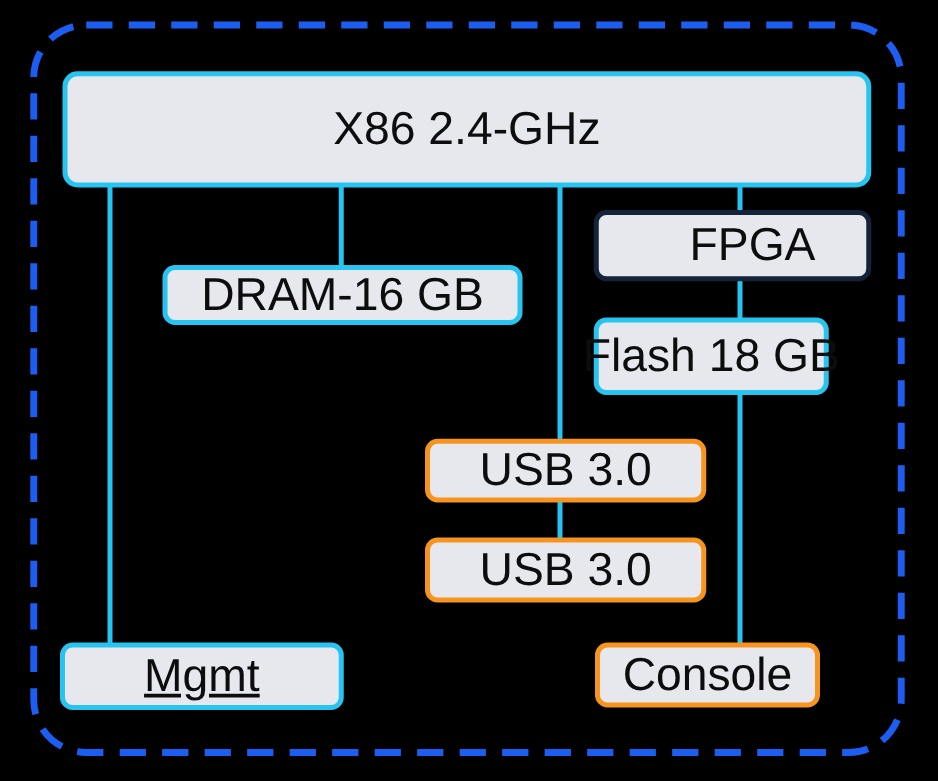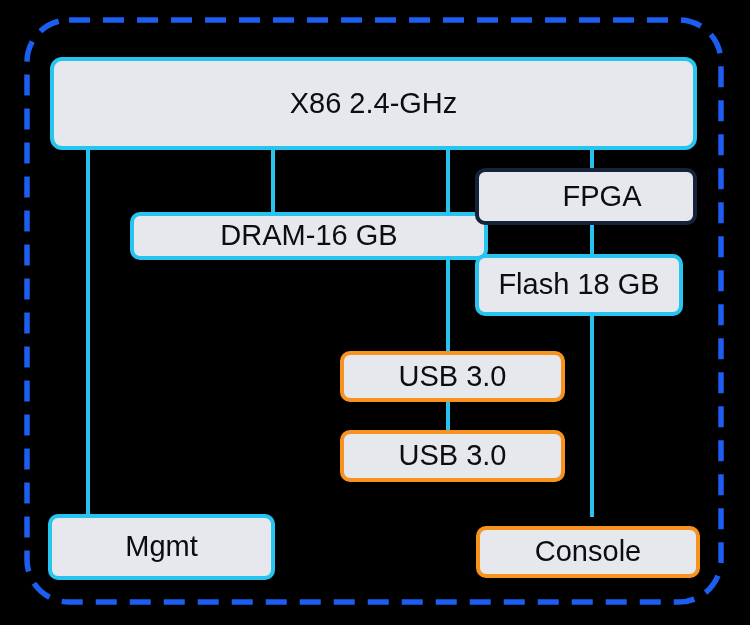--- a/index.html
+++ b/index.html
@@ -24,21 +24,21 @@
   }
   .node {
     position: absolute;
     box-sizing: border-box;
     background: var(--box-fill, #e6e8ee);
     border-radius: 10px;
     display: flex;
     align-items: center;
     justify-content: center;
     color: var(--text, #0d0d0d);
-    font-size: 29px;
+    font-size: 37px;
     line-height: 1.3;
     z-index: 2;
     white-space: nowrap;
   }
   .border-cyan   { border: 4px solid var(--cyan-border, #27c4f0); }
   .border-orange { border: 4px solid var(--orange-border, #f7941e); }
   .border-navy   { border: 4px solid var(--navy-border, #15233a); }
   .node-cpu { border-radius: 12px; text-align: center; }
 </style>
 </head>
@@ -57,41 +57,41 @@
   <div class="connector" style="left:590px; top:146px; height:26px;"></div>
   <div class="connector" style="left:590px; top:222px; height:36px;"></div>
   <div class="connector" style="left:590px; top:313px; height:204px;"></div>
 
   <div class="node node-cpu border-cyan" style="left:50px; top:57px; width:647px; height:93px;">
     <div>
       <div>X86 2.4-GHz</div>
     </div>
   </div>
 
-  <div class="node border-cyan" style="left:130px; top:212px; width:358px; height:48px;">
+  <div class="node border-cyan" style="left:130px; top:212px; width:288px; height:48px;">
     <span>DRAM-16 GB</span>
   </div>
 
   <div class="node border-navy" style="left:475px; top:168px; width:222px; height:57px;padding-left:32px;">
     <span>FPGA</span>
   </div>
 
-  <div class="node border-cyan" style="left:475px; top:254px; width:208px; height:62px;">
+  <div class="node border-cyan" style="left:475px; top:254px; width:188px; height:62px;">
     <span>Flash 18 GB</span>
   </div>
 
   <div class="node border-orange" style="left:340px; top:351px; width:225px; height:51px;">
     <span>USB 3.0</span>
   </div>
 
   <div class="node border-orange" style="left:340px; top:430px; width:225px; height:52px;">
     <span>USB 3.0</span>
   </div>
 
-  <div class="node border-cyan" style="left:48px; top:514px; width:227px; height:66px;">
+  <div class="node border-cyan" style="left:48px; top:514px; width:227px; height:54px;text-decoration:underline;">
     <span>Mgmt</span>
   </div>
 
-  <div class="node border-orange" style="left:476px; top:526px; width:224px; height:52px;">
+  <div class="node border-orange" style="left:476px; top:514px; width:180px; height:52px;">
     <span>Console</span>
   </div>
 
 </div>
 
 </body></html>

